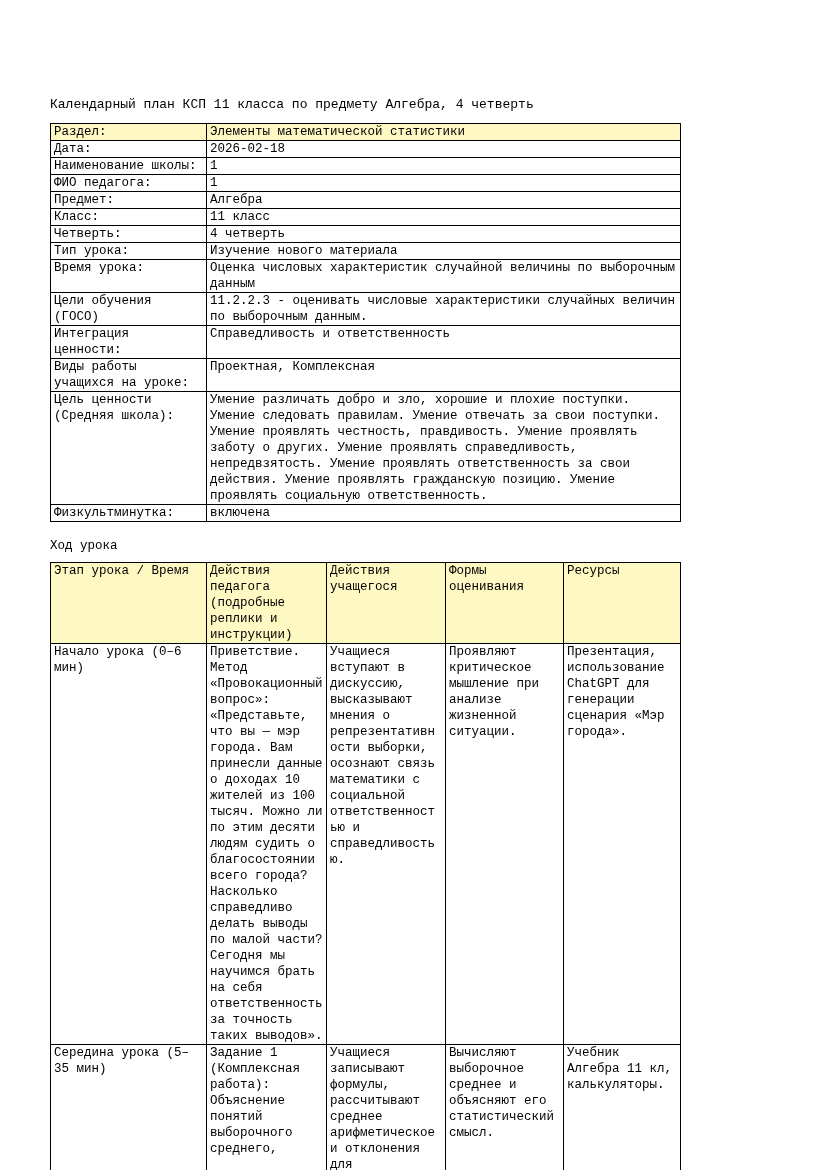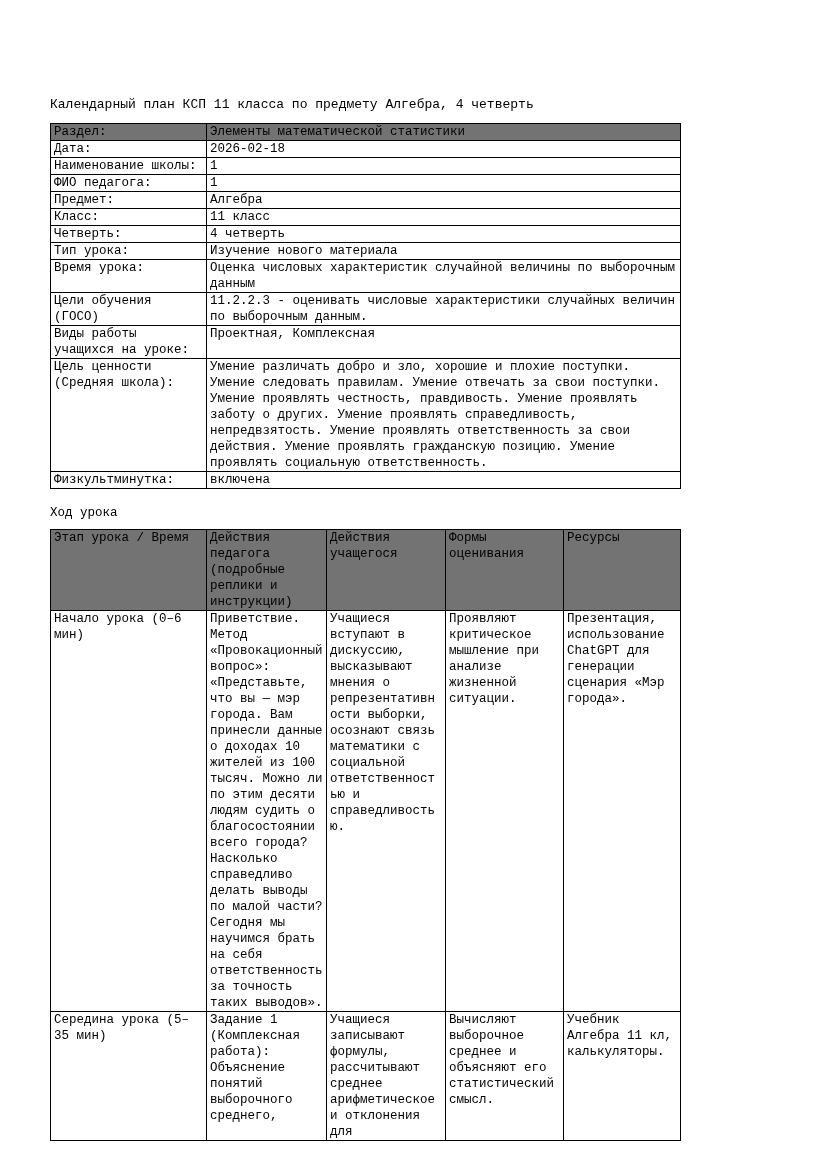--- a/index.html
+++ b/index.html
@@ -32,21 +32,21 @@
   }
   td, th {
     border: 1px solid #000000;
     padding: 0 3px;
     vertical-align: top;
     text-align: left;
     font-weight: normal;
     word-wrap: break-word;
   }
   tr.shaded td, tr.shaded th {
-    background: #737373;
+    background: #fef9c3;
   }
   .section-heading {
     margin: 16px 0 8px 0;
     font-size: 12.5px;
     font-weight: normal;
   }
 </style>
 </head>
 <body>
 
@@ -94,20 +94,24 @@
       </tr>
       <tr>
         <td>Время урока:</td>
         <td>Оценка числовых характеристик случайной величины по выборочным данным</td>
       </tr>
       <tr>
         <td>Цели обучения (ГОСО)</td>
         <td>11.2.2.3 - оценивать числовые характеристики случайных величин по выборочным данным.</td>
       </tr>
       <tr>
+        <td>Интеграция ценности:</td>
+        <td>Справедливость и ответственность</td>
+      </tr>
+      <tr>
         <td>Виды работы учащихся на уроке:</td>
         <td>Проектная, Комплексная</td>
       </tr>
       <tr>
         <td>Цель ценности (Средняя школа):</td>
         <td>Умение различать добро и зло, хорошие и плохие поступки. Умение следовать правилам. Умение отвечать за свои поступки. Умение проявлять честность, правдивость. Умение проявлять заботу о других. Умение проявлять справедливость, непредвзятость. Умение проявлять ответственность за свои действия. Умение проявлять гражданскую позицию. Умение проявлять социальную ответственность.</td>
       </tr>
       <tr>
         <td>Физкультминутка:</td>
         <td>включена</td>

